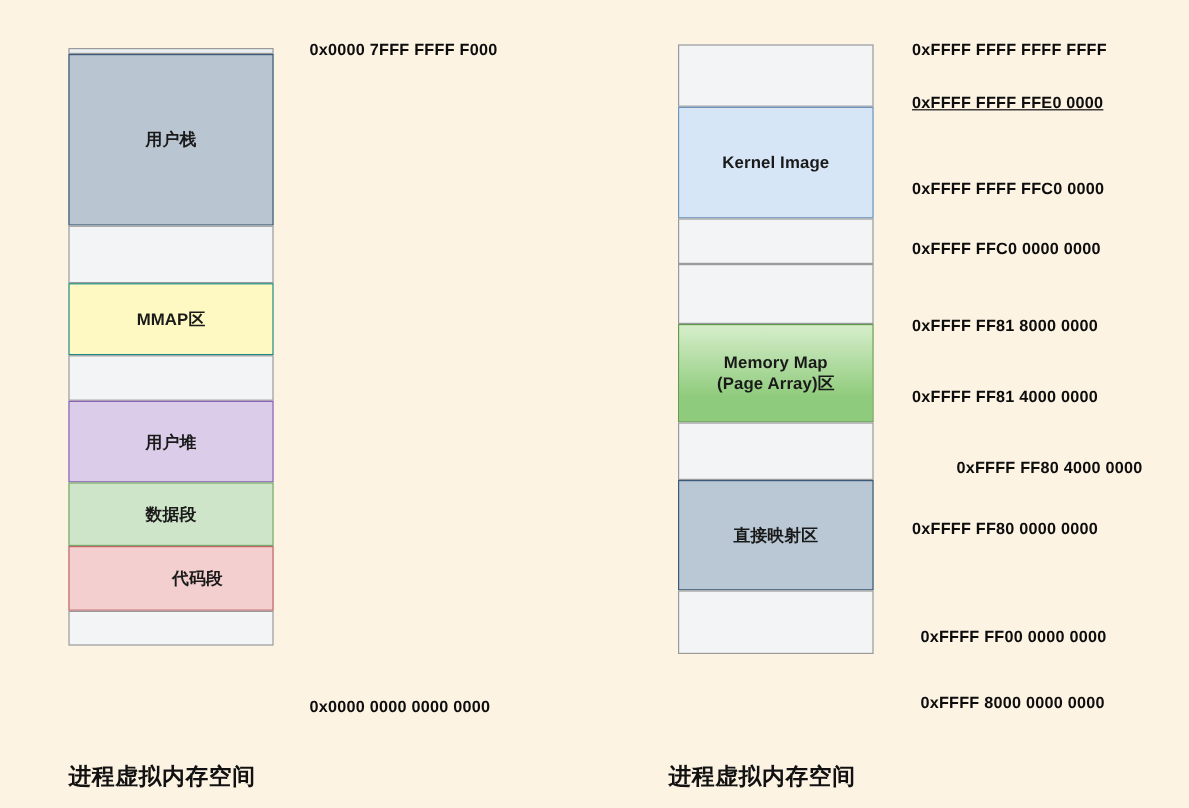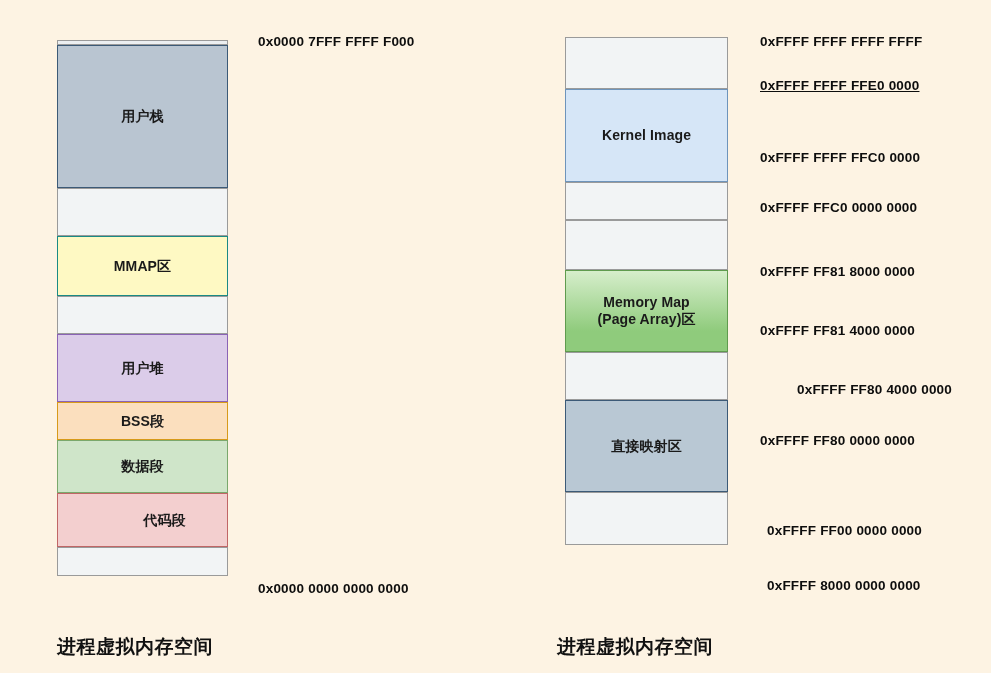--- a/index.html
+++ b/index.html
@@ -90,23 +90,20 @@
           <span class="lbl">用户栈</span>
         </div>
         <div class="mem-block gap" style="height: 48px; background: rgb(242, 244, 245); border: 1px solid rgb(154, 154, 154);"></div>
         <div class="mem-block" style="height: 60px; background: #fef9c3; border: 1px solid rgb(26, 138, 133);">
           <span class="lbl">MMAP区</span>
         </div>
         <div class="mem-block gap" style="height: 38px; background: rgb(242, 244, 245); border: 1px solid rgb(154, 154, 154);"></div>
         <div class="mem-block" style="height: 68px; background: rgb(219, 204, 233); border: 1px solid rgb(138, 99, 181);">
           <span class="lbl">用户堆</span>
         </div>
-        <div class="mem-block" style="height: 38px; background: rgb(251, 223, 190); border: 1px solid rgb(215, 154, 26);">
-          <span class="lbl">BSS段</span>
-        </div>
         <div class="mem-block" style="height: 53px; background: rgb(207, 229, 201); border: 1px solid rgb(122, 168, 108);">
           <span class="lbl">数据段</span>
         </div>
         <div class="mem-block" style="height: 54px; background: rgb(243, 207, 207); border: 1px solid rgb(192, 102, 102); padding-left: 44px;">
           <span class="lbl">代码段</span>
         </div>
         <div class="mem-block gap" style="height: 29px; background: rgb(242, 244, 245); border: 1px solid rgb(154, 154, 154);"></div>
       </div>
   </div>
 

